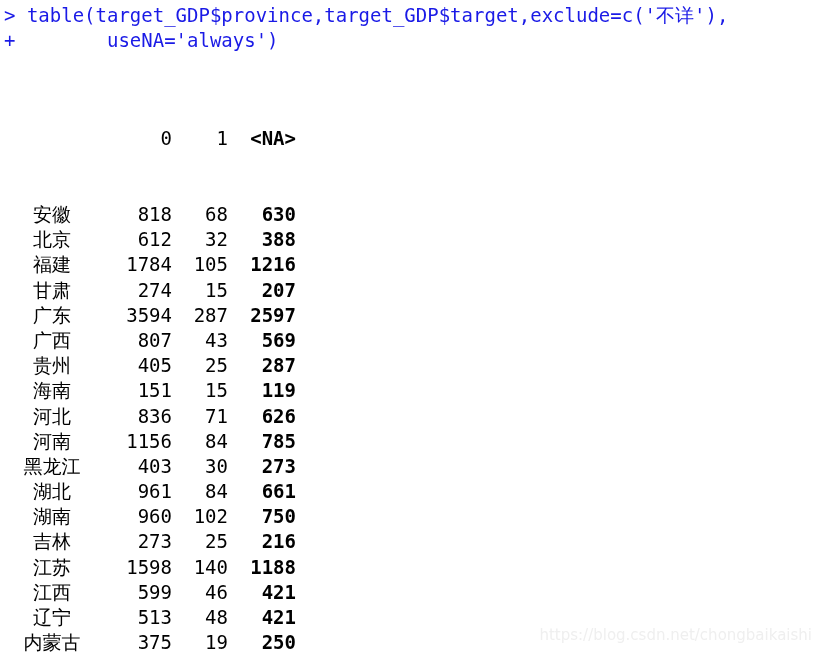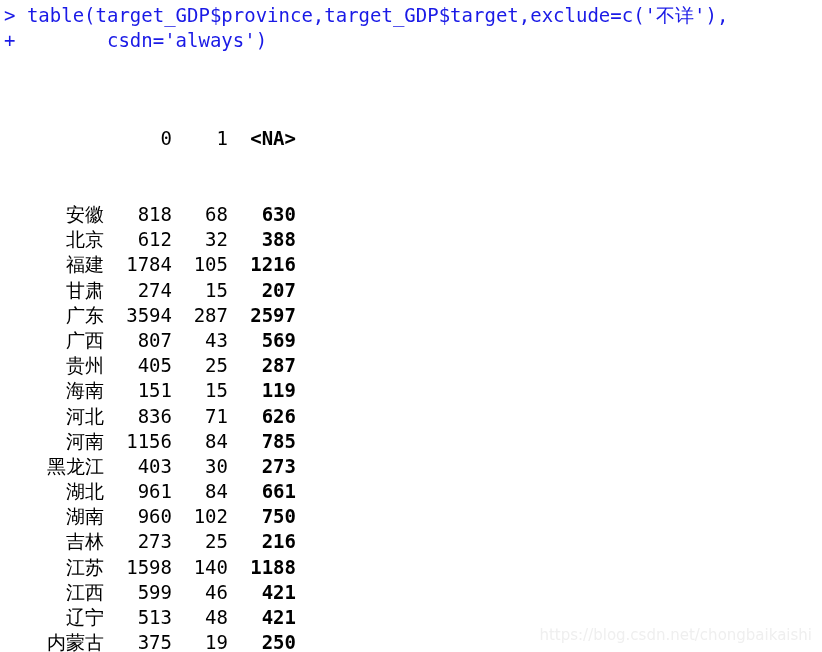--- a/index.html
+++ b/index.html
@@ -35,21 +35,21 @@
     line-height: 25.2px;
     white-space: pre;
   }
   .trow {
     display: flex;
     height: 25.2px;
     align-items: baseline;
   }
   .rlabel {
     width: 104px;
-    text-align: right;
+    text-align: center;
     font-family: Liberation Serif, serif;
     font-size: 19px;
     color: #000000;
     white-space: pre;
   }
   .cell {
     text-align: right;
     white-space: pre;
     font-family: "DejaVu Sans Mono", "Liberation Mono", monospace;
     font-size: 19px;
@@ -67,21 +67,21 @@
     white-space: pre;
   }
 </style>
 </head>
 <body>
 
 <div id="console">
 
   <div class="cmd-block">
     <div class="cmd-line">&gt; table(target_GDP$province,target_GDP$target,exclude=c('不详'),</div>
-    <div class="cmd-line">+        csdn='always')</div>
+    <div class="cmd-line">+        useNA='always')</div>
   </div>
 
   <div class="spacer"></div>
 
   <div class="table-out">
     <div class="trow">
       <div class="rlabel"></div>
       <div class="cell c0">0</div>
       <div class="cell c1">1</div>
       <div class="cell c2">&lt;NA&gt;</div>

